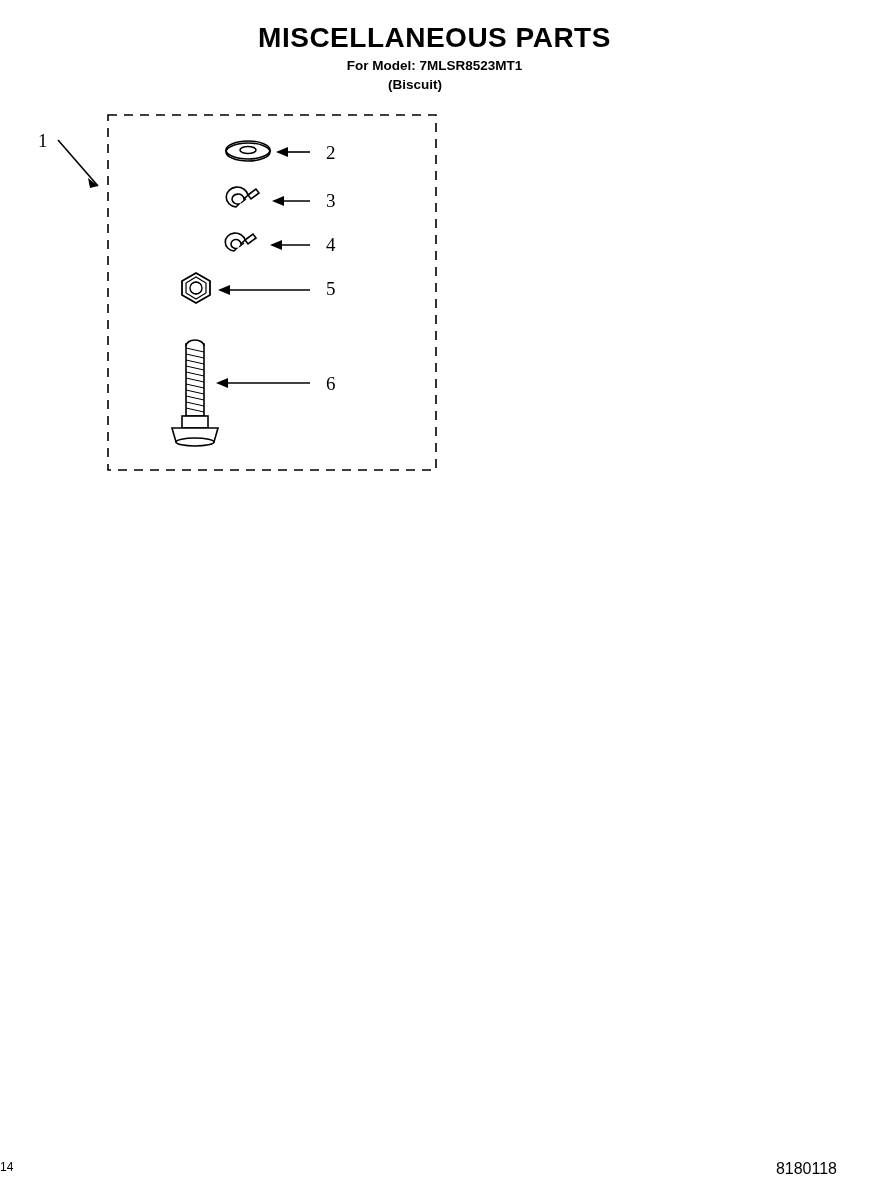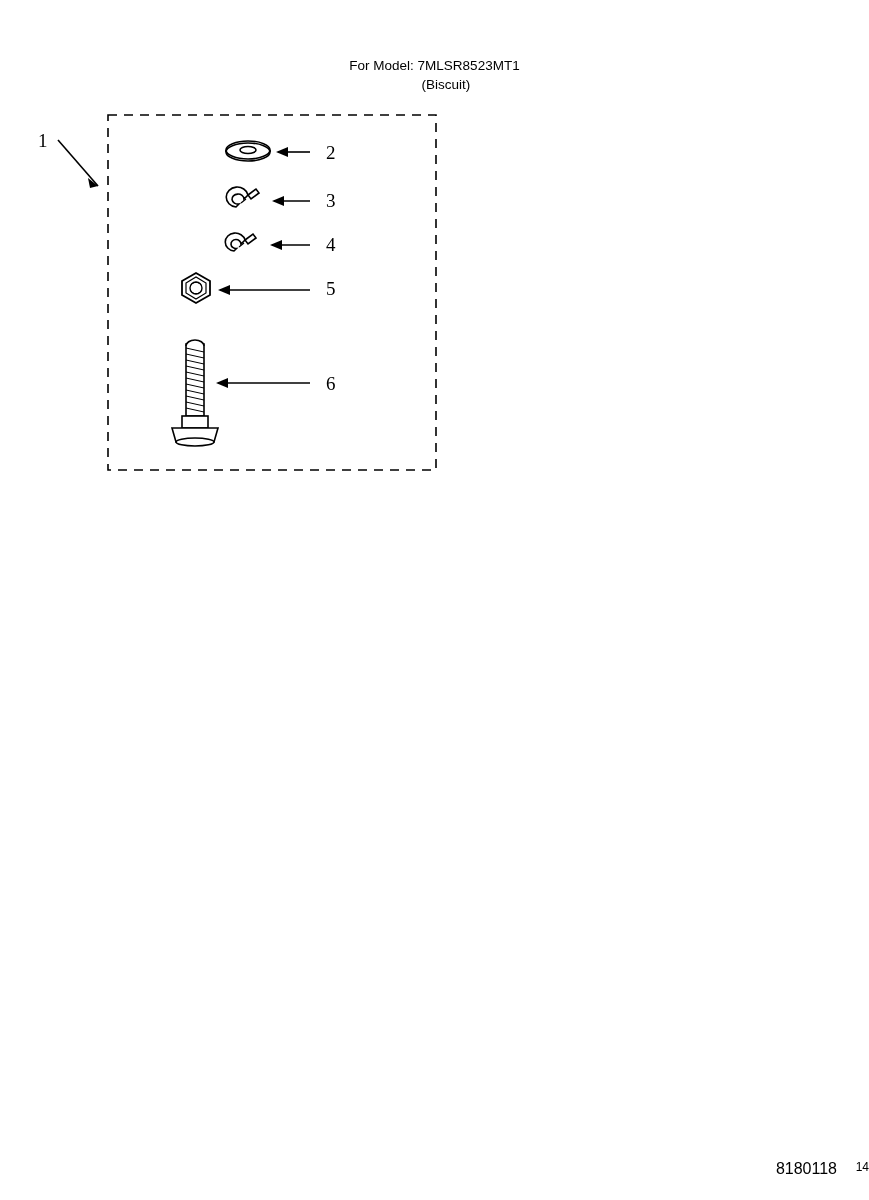--- a/index.html
+++ b/index.html
@@ -30,65 +30,65 @@
     font-weight: bold;
     letter-spacing: 0.5px;
   }
   .subtitle {
     position: absolute;
     top: 58px;
     left: 0;
     width: 869px;
     text-align: center;
     font-size: 13.5px;
-    font-weight: normal;
+    font-weight: bold;
   }
   .subtitle2 {
     position: absolute;
     top: 77px;
     left: 0;
     width: 830px;
     text-align: center;
     font-size: 13.5px;
-    font-weight: normal;
-    padding-left: 31px;
+    font-weight: bold;
   }
   .diagram {
     position: absolute;
     top: 0;
     left: 0;
     width: 869px;
     height: 1200px;
   }
   .callout {
     position: absolute;
     font-size: 19px;
     font-family: "Liberation Serif", serif;
     color: #000;
   }
   .page-number {
     position: absolute;
     left: 0;
     top: 1160px;
     width: 869px;
-    text-align: right;
+    text-align: left;
     font-size: 12px;
   }
   .doc-number {
     position: absolute;
     right: 32px;
     top: 1160px;
     font-size: 16px;
   }
 </style>
 </head>
 <body>
 
 <div class="page">
 
+  <div class="title">MISCELLANEOUS PARTS</div>
   <div class="subtitle">For Model: 7MLSR8523MT1</div>
   <div class="subtitle2">(Biscuit)</div>
 
   <svg class="diagram" viewBox="0 0 869 1200">
 
     <rect x="108" y="115" width="328" height="355" fill="none" stroke="#000" stroke-width="1.6" stroke-dasharray="9,7"></rect>
 
     <g>
       <line x1="58" y1="140" x2="98" y2="186" stroke="#000" stroke-width="1.6"></line>
       <polygon points="98,186 88,178 90,188" fill="#000"></polygon>

